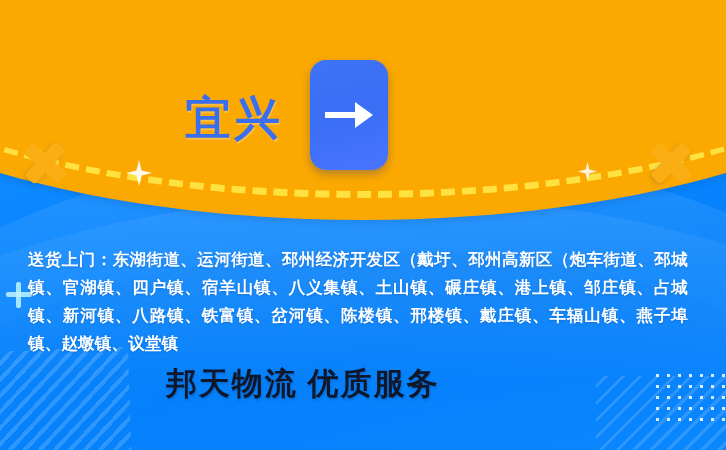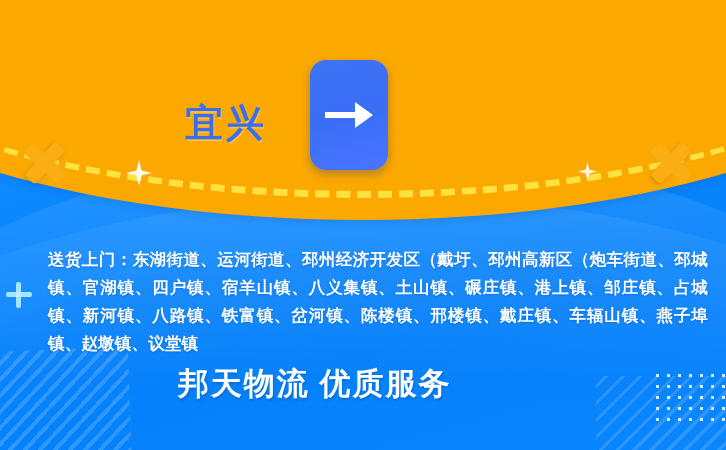--- a/index.html
+++ b/index.html
@@ -86,22 +86,22 @@
     box-shadow: 0 4px 9px rgba(20,50,130,0.32);
     display: flex;
     align-items: center;
     justify-content: center;
   }
   .arrow-card svg { display:block; }
 
   
   .city {
     position: absolute;
-    top: 104px;
-    font-size: 38px;
+    top: 96px;
+    font-size: 46px;
     font-weight: 700;
     color: #3a6ef0;
     letter-spacing: 3px;
     line-height: 1;
     text-shadow: 1px 2px 0 rgba(255,255,255,0.25);
   }
   .city-from { left: 185px; }
   .city-to   { left: 452px; }
 
   
@@ -178,38 +178,38 @@
     left: 650px; top: 368px;
     width: 76px; height: 58px;
     background-image: radial-gradient(rgba(255,255,255,0.85) 1.5px, transparent 1.6px);
     background-size: 11px 11px;
     background-position: 2px 2px;
   }
 
   
   .body-text {
     position: absolute;
-    left: 48px; top: 246px;
+    left: 28px; top: 246px;
     width: 660px;
     color: #ffffff;
     font-size: 16.5px;
     font-weight: 700;
     line-height: 28px;
     letter-spacing: .2px;
     text-align: justify;
     text-shadow: 0 1px 2px rgba(0,60,140,0.28);
   }
 
   
   .slogan {
     position: absolute;
-    left: 12px; top: 368px;
+    left: 0; top: 368px;
     width: 605px;
     text-align: center;
-    color: #ffffff;
+    color: #0f172a;
     font-size: 31px;
     font-weight: 700;
     letter-spacing: 2px;
     line-height: 1;
     text-shadow: 1px 2px 2px rgba(0,55,130,0.25);
   }
 </style>
 </head>
 <body>
 

